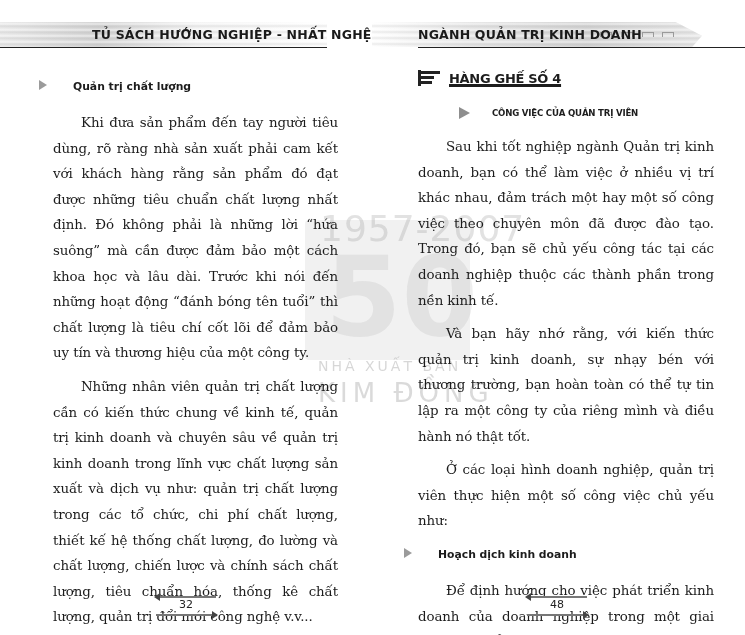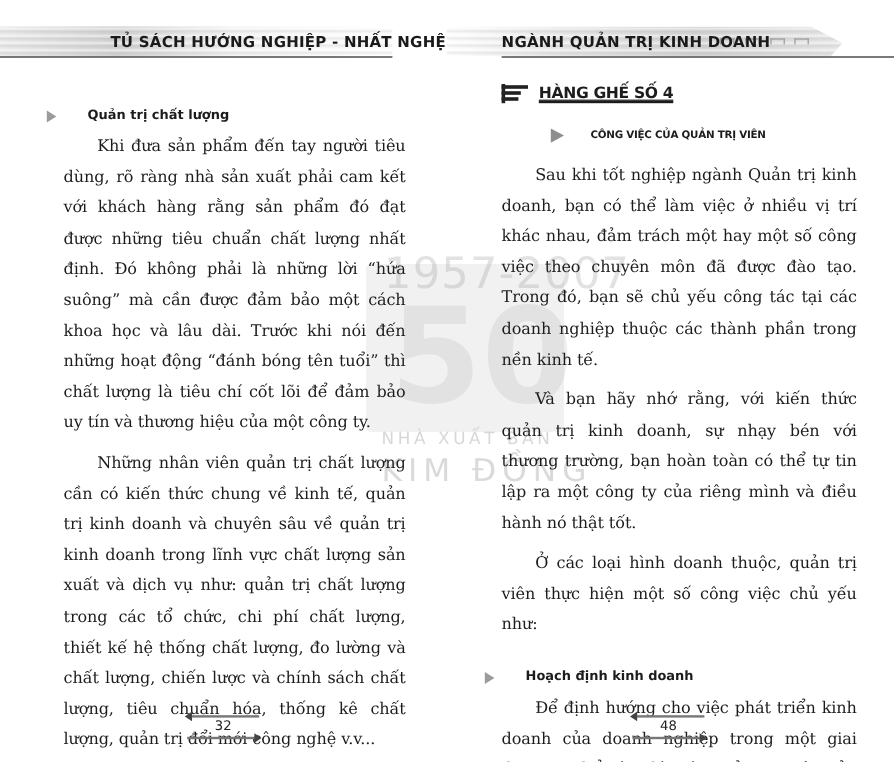--- a/index.html
+++ b/index.html
@@ -38,21 +38,21 @@
     .col.right { left: 418px; width: 296px; }
 
     p.body {
       font-size: 13.4px; line-height: 25.6px; text-align: justify; text-align-last: auto;
       color: #1c1c1c; letter-spacing: -0.1px;
     }
     p.body.indent { text-indent: 28px; }
     p.gap { margin-top: 8px; }
 
     .subhead {
-      display: flex; align-items: flex-end; height: 22px; margin: 14px 0 8px -14px;
+      display: flex; align-items: flex-start; height: 22px; margin: 14px 0 8px -14px;
       font-family: "DejaVu Sans", sans-serif; font-weight: bold; font-size: 10.8px; color: #1c1c1c;
     }
     .tri { width: 0; height: 0; border-top: 5px solid transparent; border-bottom: 5px solid transparent;
       border-left: 8px solid #9b9b9b; margin-right: 26px; }
 
     .section-title {
       display: flex; align-items: center; height: 24px;
       font-family: "DejaVu Sans", sans-serif; font-weight: bold; font-size: 13px; color: #1c1c1c;
       margin-bottom: 14px;
       text-decoration: underline;
@@ -142,25 +142,25 @@
       <span class="label">HÀNG GHẾ SỐ 4</span>
     </div>
 
     <div class="subhead-caps">
       <span class="tri2"></span>
       <span>CÔNG VIỆC CỦA QUẢN TRỊ VIÊN</span>
     </div>
 
     <p class="body indent">Sau khi tốt nghiệp ngành Quản trị kinh doanh, bạn có thể làm việc ở nhiều vị trí khác nhau, đảm trách một hay một số công việc theo chuyên môn đã được đào tạo. Trong đó, bạn sẽ chủ yếu công tác tại các doanh nghiệp thuộc các thành phần trong nền kinh tế.</p>
     <p class="body indent gap">Và bạn hãy nhớ rằng, với kiến thức quản trị kinh doanh, sự nhạy bén với thương trường, bạn hoàn toàn có thể tự tin lập ra một công ty của riêng mình và điều hành nó thật tốt.</p>
-    <p class="body indent gap">Ở các loại hình doanh thuộc, quản trị viên thực hiện một số công việc chủ yếu như:</p>
+    <p class="body indent gap">Ở các loại hình doanh nghiệp, quản trị viên thực hiện một số công việc chủ yếu như:</p>
 
     <div class="subhead">
       <span class="tri"></span>
-      <span>Hoạch định kinh doanh</span>
+      <span>Hoạch dịch kinh doanh</span>
     </div>
 
     <p class="body indent">Để định hướng cho việc phát triển kinh doanh của doanh nghiệp trong một giai đoạn cụ thể nào đó, các quản trị viên của doanh nghiệp phải tiến hành hoạch định kinh doanh. Dựa trên những nghiên cứu kỹ lưỡng, có tính hệ thống, quản trị viên lập, thiết kế và thẩm định các chiến lược kinh doanh và chiến lược</p>
   </div>
 
   <div class="pager right">
     <div class="arrow-line top"></div>
     <div class="pnum">48</div>
     <div class="arrow-line bottom"></div>
   </div>

